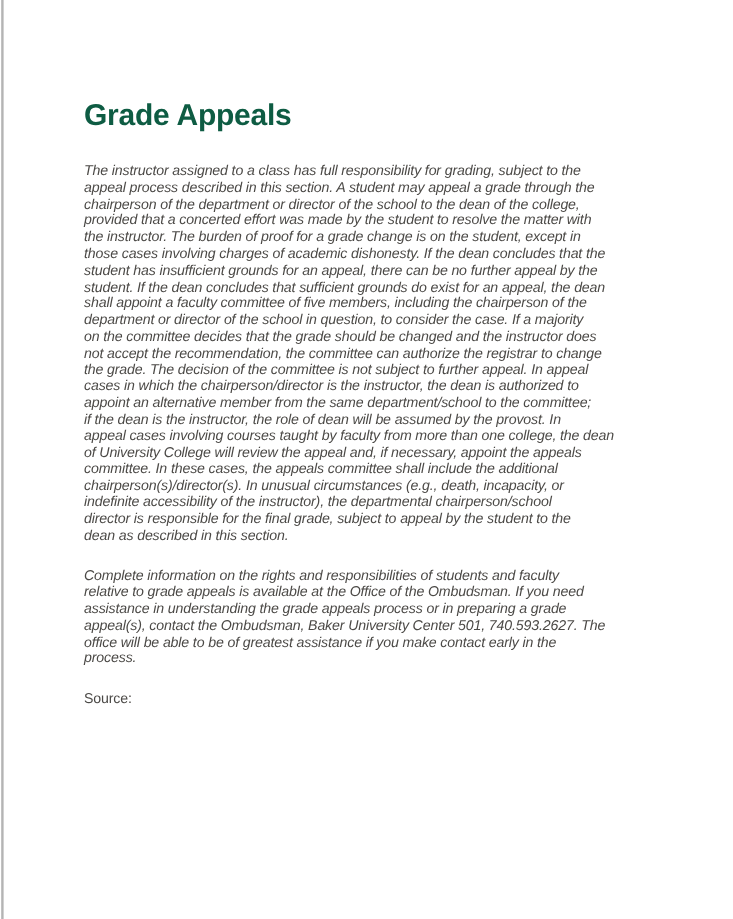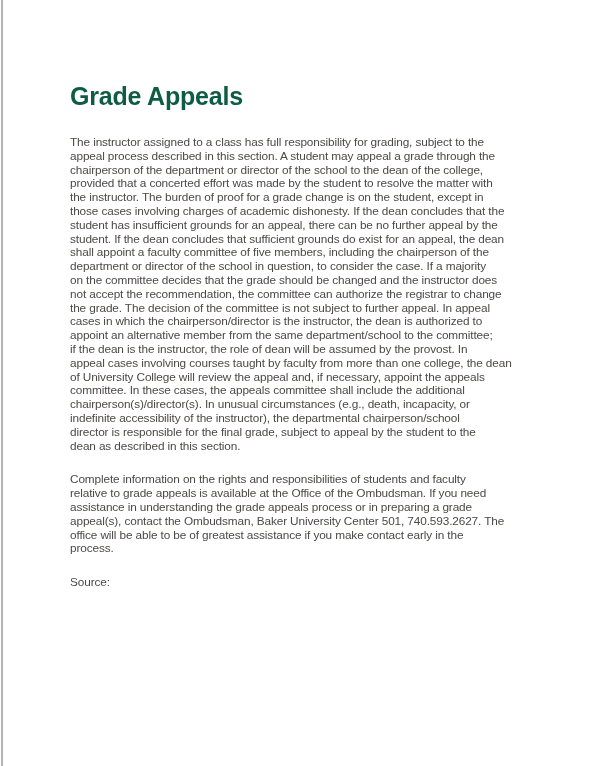--- a/index.html
+++ b/index.html
@@ -35,20 +35,21 @@
     line-height: 1.12;
     font-weight: bold;
     letter-spacing: -0.2px;
   }
   .para {
     margin: 16px 0 20px 0;
     font-size: 11.8px;
     line-height: 13.8px;
     letter-spacing: -0.12px;
     white-space: pre-line;
+    font-style: italic;
   }
   .para:last-of-type {
     margin-bottom: 8px;
   }
   .source-block {
     font-size: 11.8px;
     line-height: 13.8px;
     letter-spacing: -0.12px;
   }
   .source-line {

